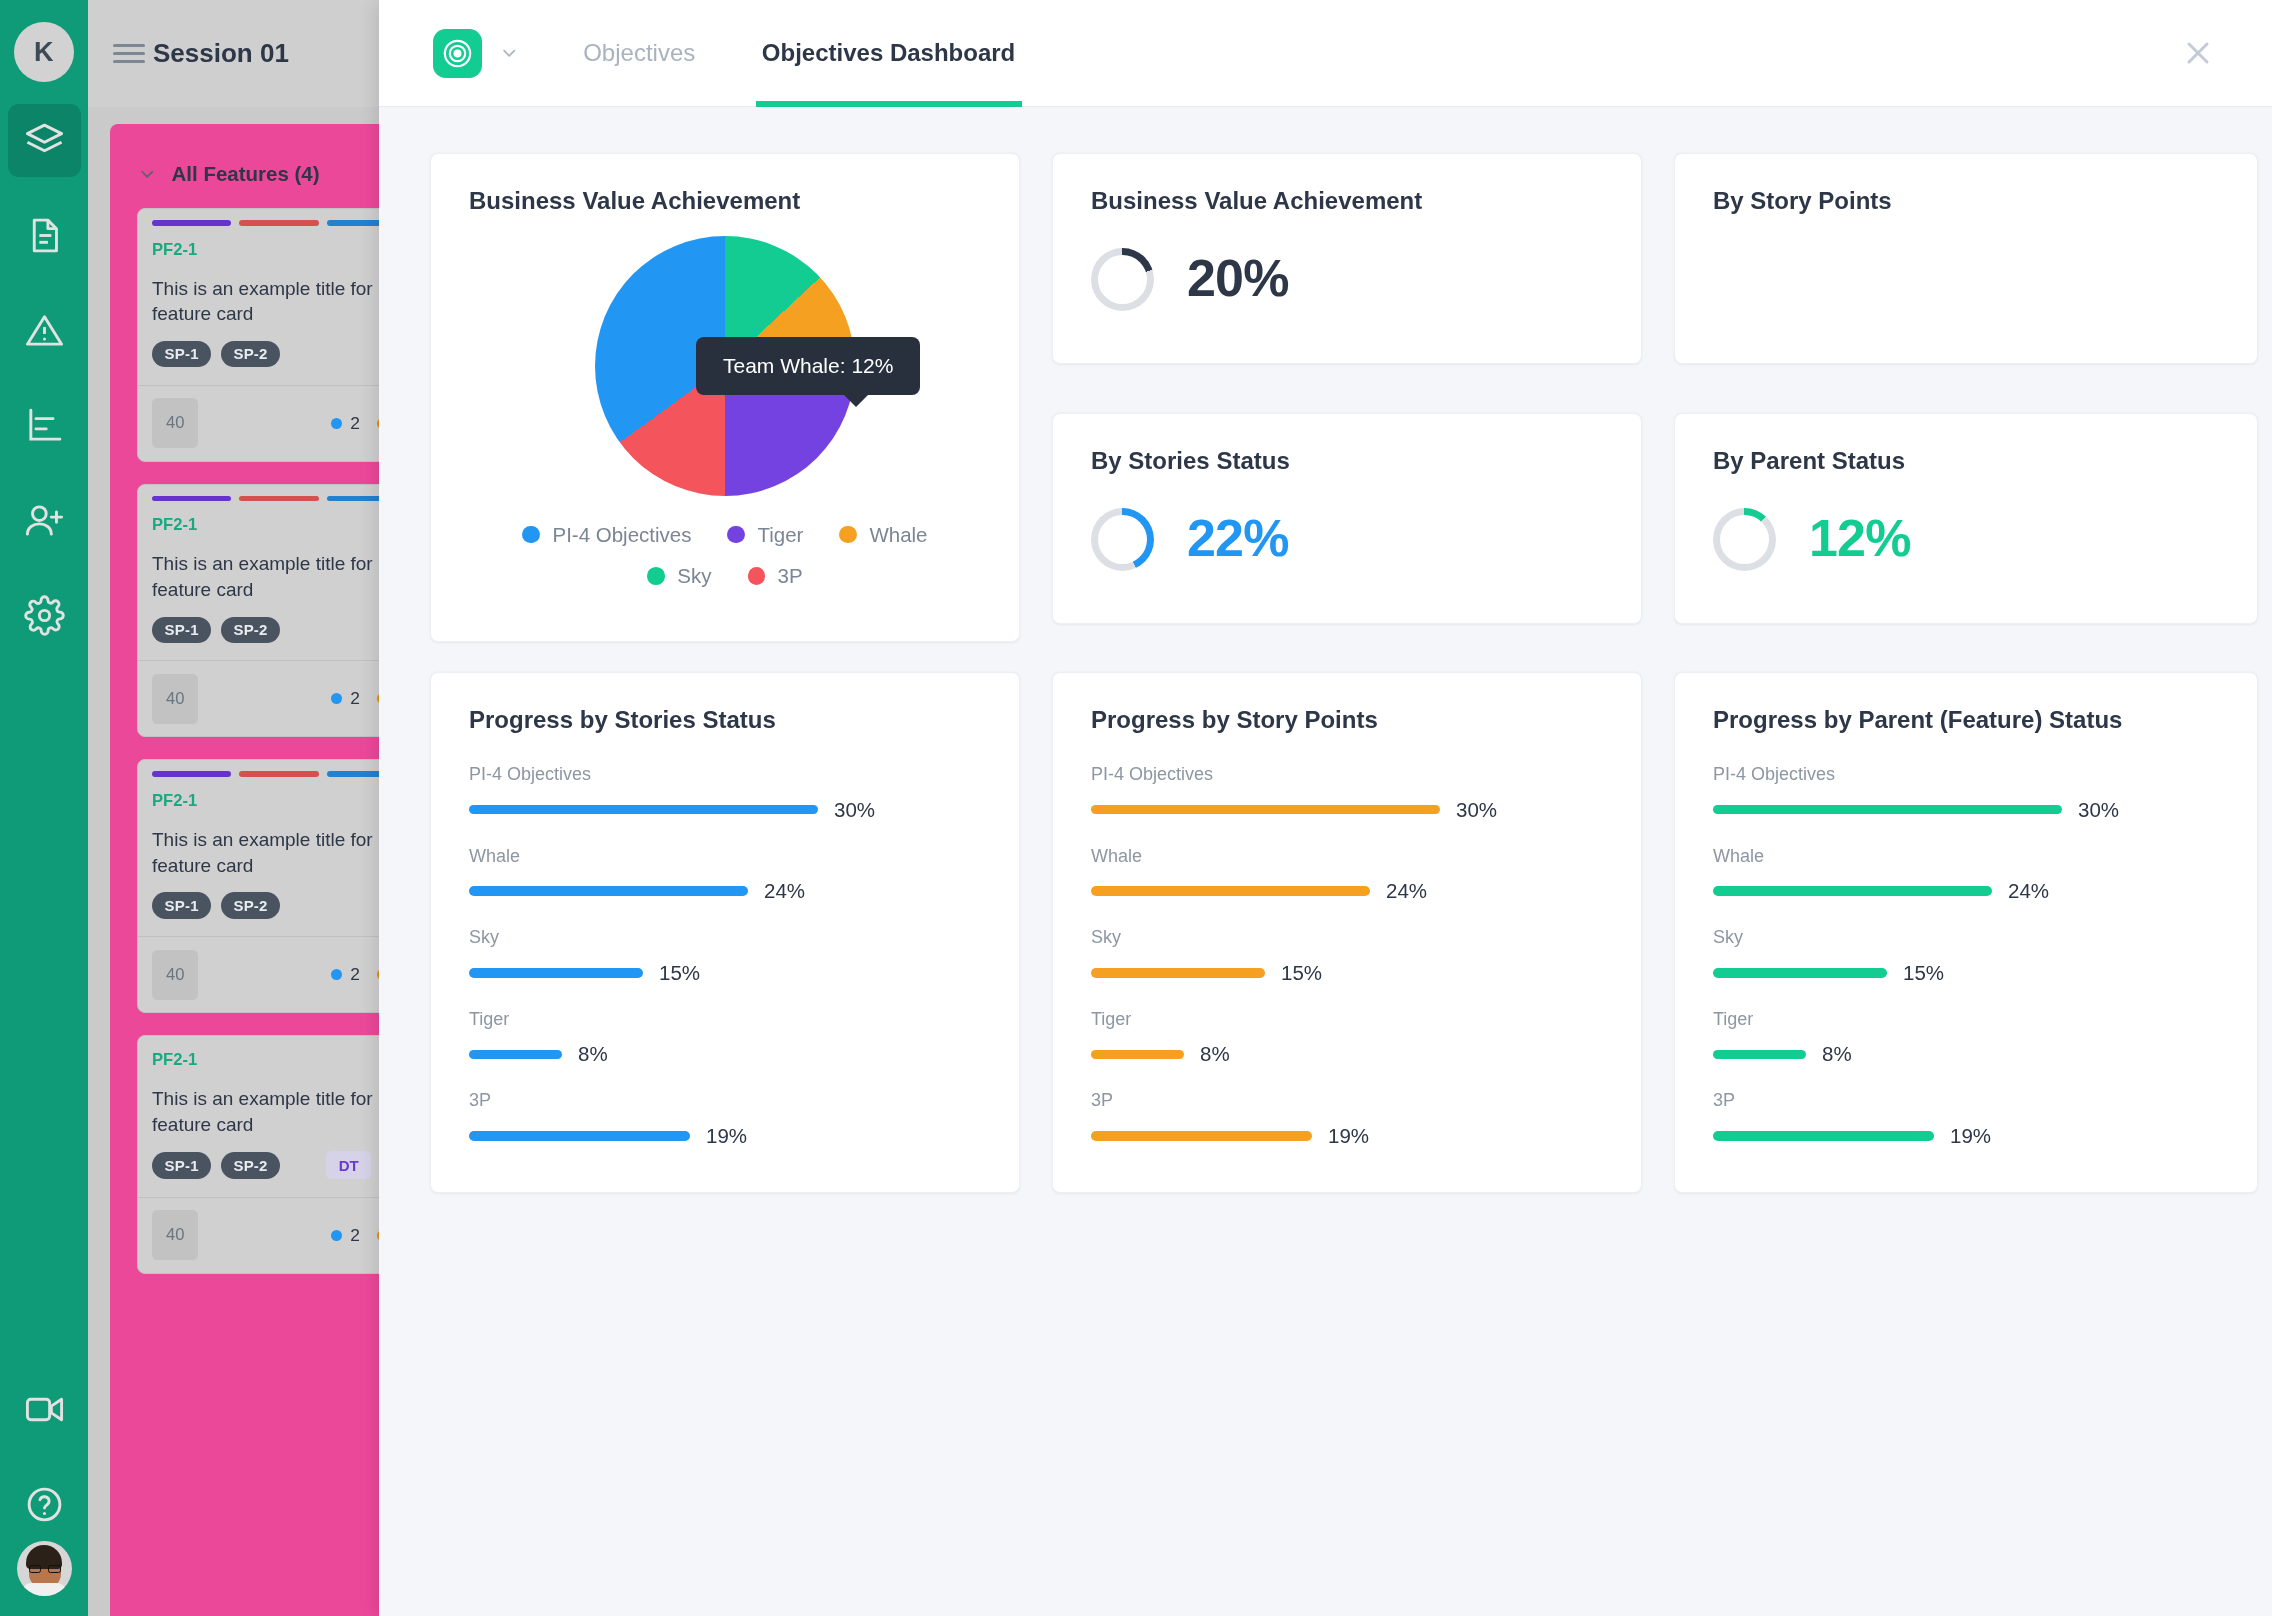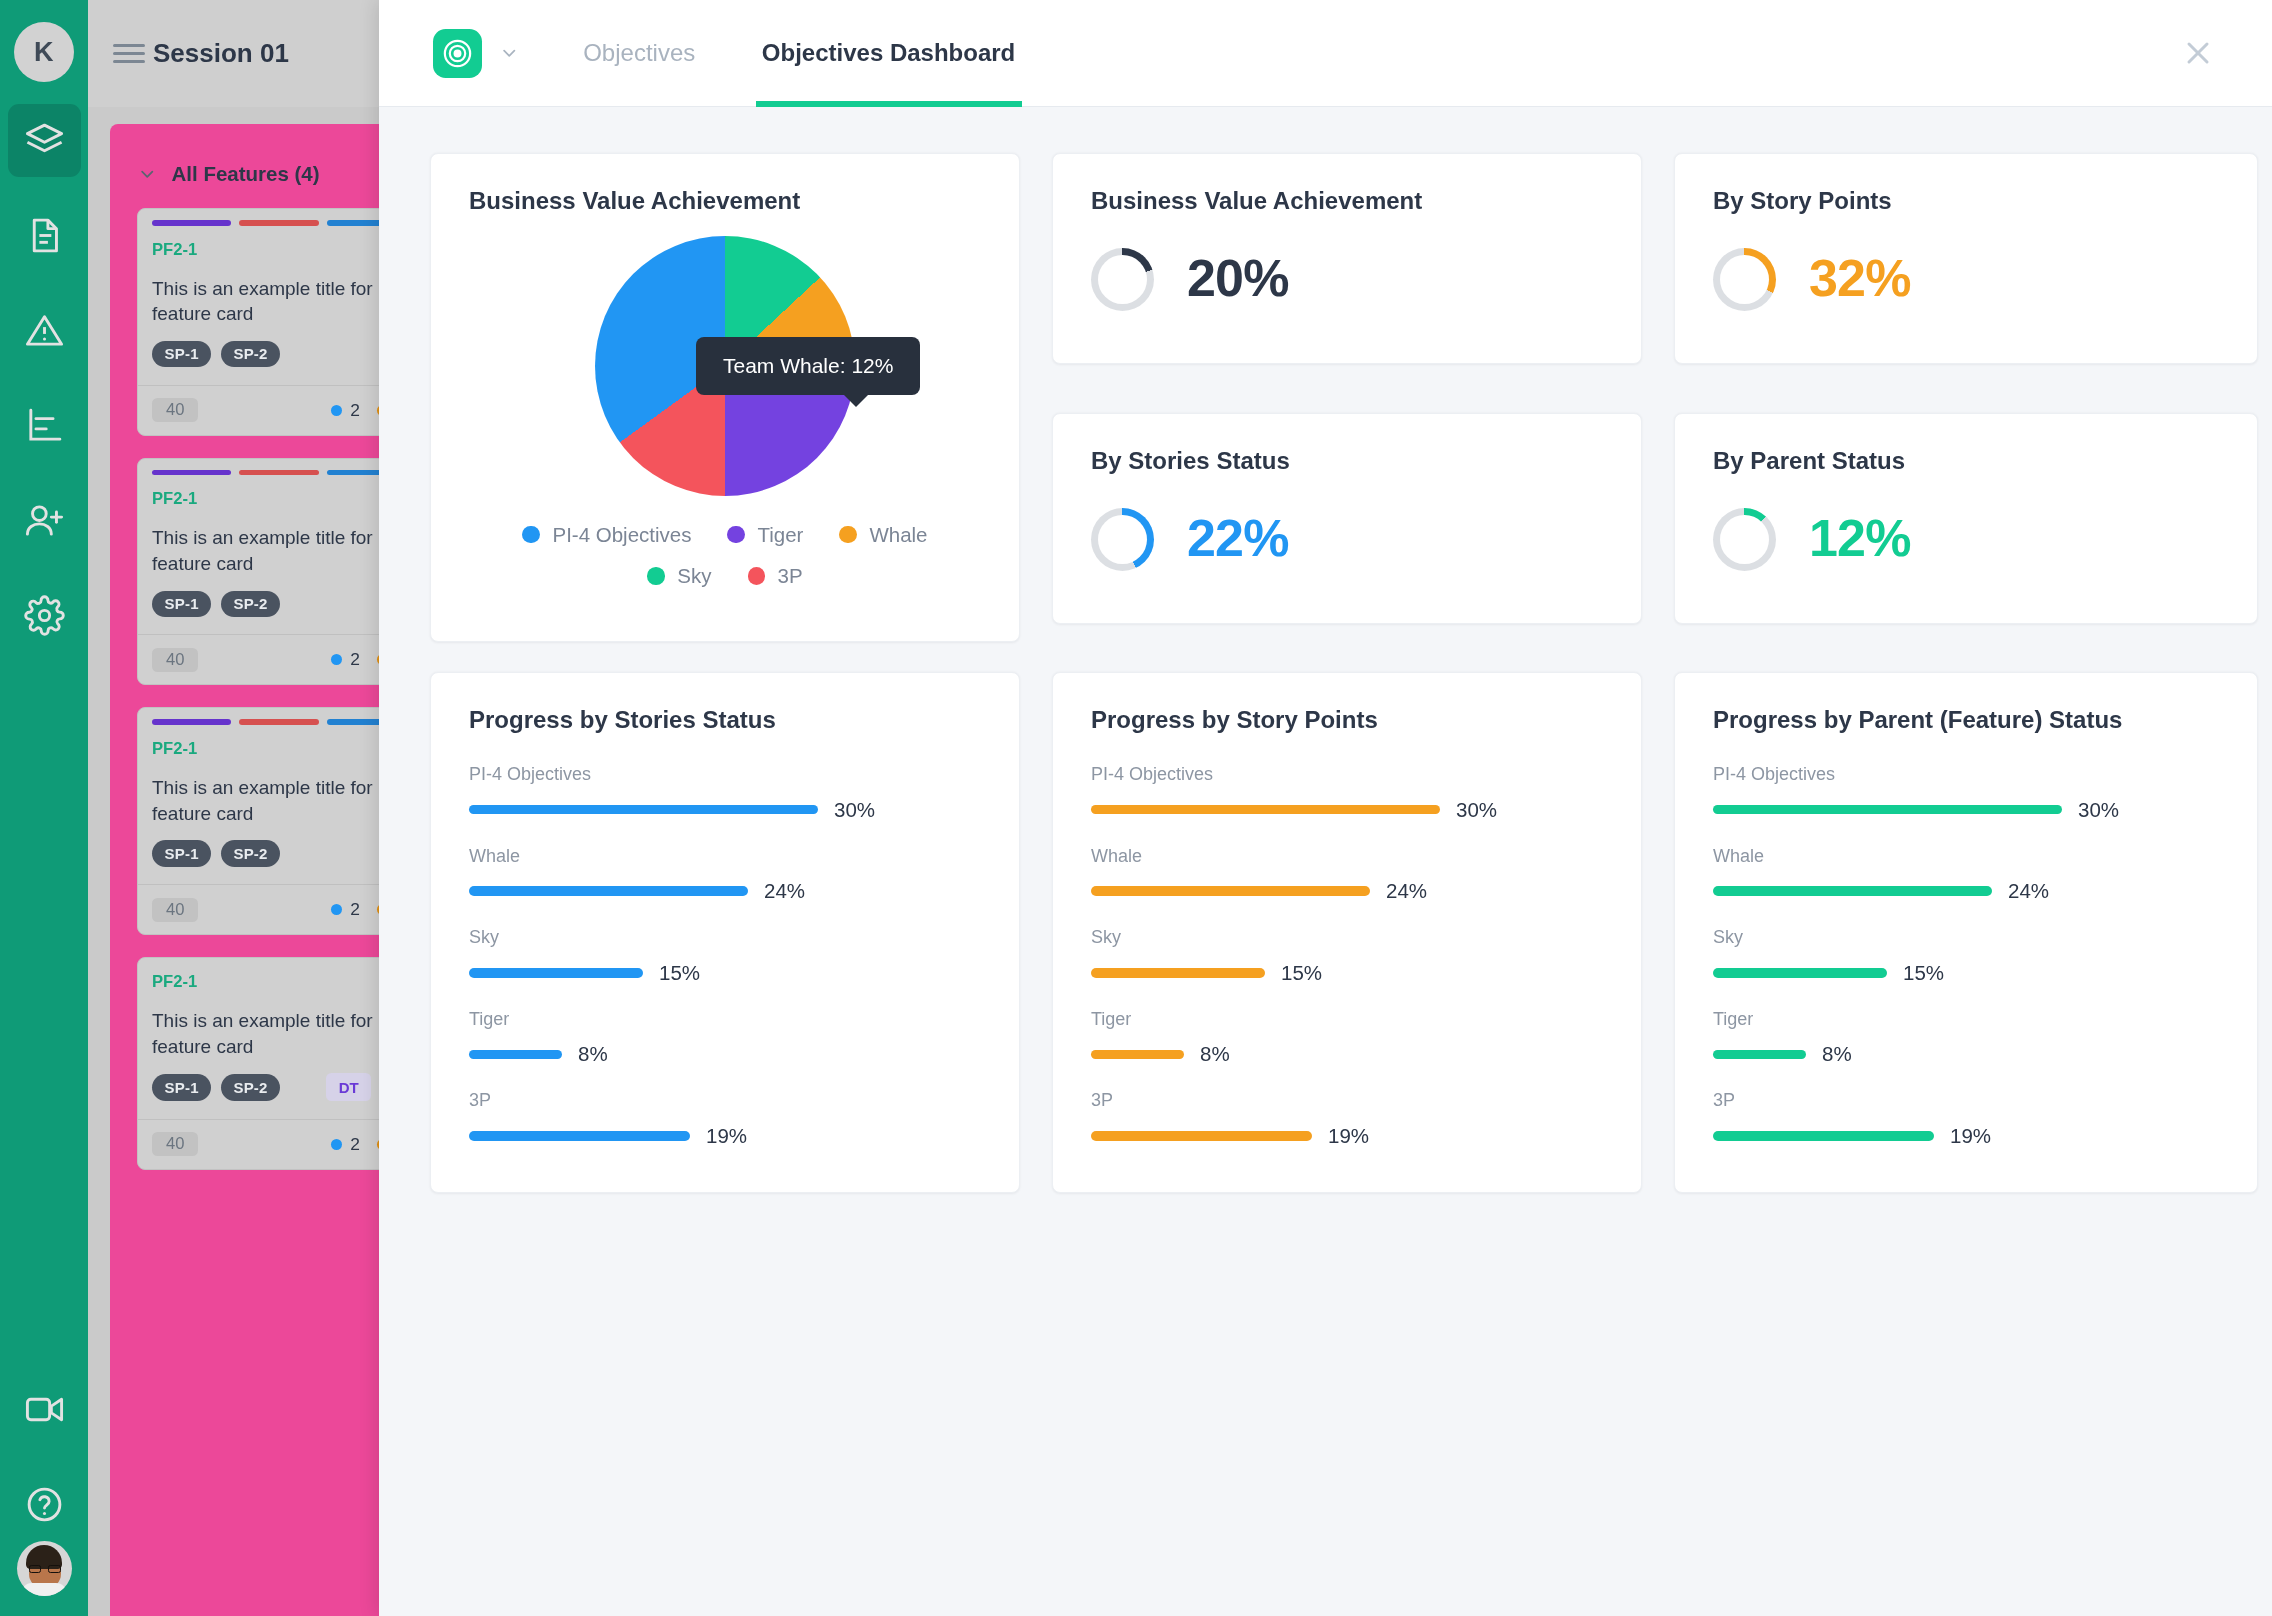--- a/index.html
+++ b/index.html
@@ -89,21 +89,21 @@
   .fcard .tagsp { flex: 1 1 auto; }
   .fcard .pill {
     font-size: 15px; font-weight: bold; border-radius: 5.5px; padding: 5.5px 12.6px;
   }
   .fcard .pill.dt { background:#d6d2e8; color:#6a3ad6; }
   .fcard .pill.rd { background:#e8c9c9; color:#c25555; }
   .fcard .foot {
     border-top: 0.8px solid #c0c0c0; display:flex; align-items:center;
     padding: 12.6px 14px; gap: 17.4px;
   }
-  .fcard .est { background:#c2c2c2; color:#6b7580; font-size:16.6px; border-radius:5.5px; padding: 2px 14px; }
+  .fcard .est { background:#c2c2c2; color:#6b7580; font-size:16.6px; border-radius:5.5px; padding: 15px 14px; }
   .fcard .footsp { flex:1 1 auto; }
   .fcard .cnt { display:flex; align-items:center; gap:8px; font-size:17.4px; color:#2d3748; }
   .fcard .dot { width:11px; height:11px; border-radius:50%; display:block; }
 
   
   .modal {
     position: absolute; left: 379px; top: 0; right: 0; bottom: 0;
     background: #f4f6f9; box-shadow: -3.2px 0 17.4px rgba(0,0,0,.12);
   }
   .modal-head {
@@ -408,24 +408,20 @@
         <div class="card kpi">
           <div class="card-title">Business Value Achievement</div>
           <div class="kpi-row">
             <span class="donut" id="donut0" style="background: conic-gradient(rgb(45, 55, 72) 0deg, rgb(45, 55, 72) 72deg, rgb(220, 223, 227) 72deg, rgb(220, 223, 227) 360deg);"></span>
             <span class="kpi-val" id="kval0" style="color: rgb(45, 55, 72);">20%</span>
           </div>
         </div>
 
         <div class="card kpi">
           <div class="card-title">By Story Points</div>
-          <div class="kpi-row">
-            <span class="donut" id="donut1" style="background: conic-gradient(rgb(245, 160, 32) 0deg, rgb(245, 160, 32) 115.2deg, rgb(220, 223, 227) 115.2deg, rgb(220, 223, 227) 360deg);"></span>
-            <span class="kpi-val" id="kval1" style="color: rgb(245, 160, 32);">32%</span>
-          </div>
         </div>
 
         <div class="card pie-card">
           <div class="card-title">Business Value Achievement</div>
           <div class="pie-wrap">
             <span class="pie" id="pie-el" style="background: conic-gradient(rgb(18, 204, 146) 0deg, rgb(18, 204, 146) 47deg, rgb(245, 160, 32) 47deg, rgb(245, 160, 32) 90deg, rgb(116, 66, 224) 90deg, rgb(116, 66, 224) 180deg, rgb(244, 84, 92) 180deg, rgb(244, 84, 92) 234deg, rgb(33, 150, 243) 234deg, rgb(33, 150, 243) 360deg);"></span>
             <div class="tooltip">Team Whale: 12%</div>
           </div>
           <div class="legend" id="pie-legend">
               <div class="legend-row">

